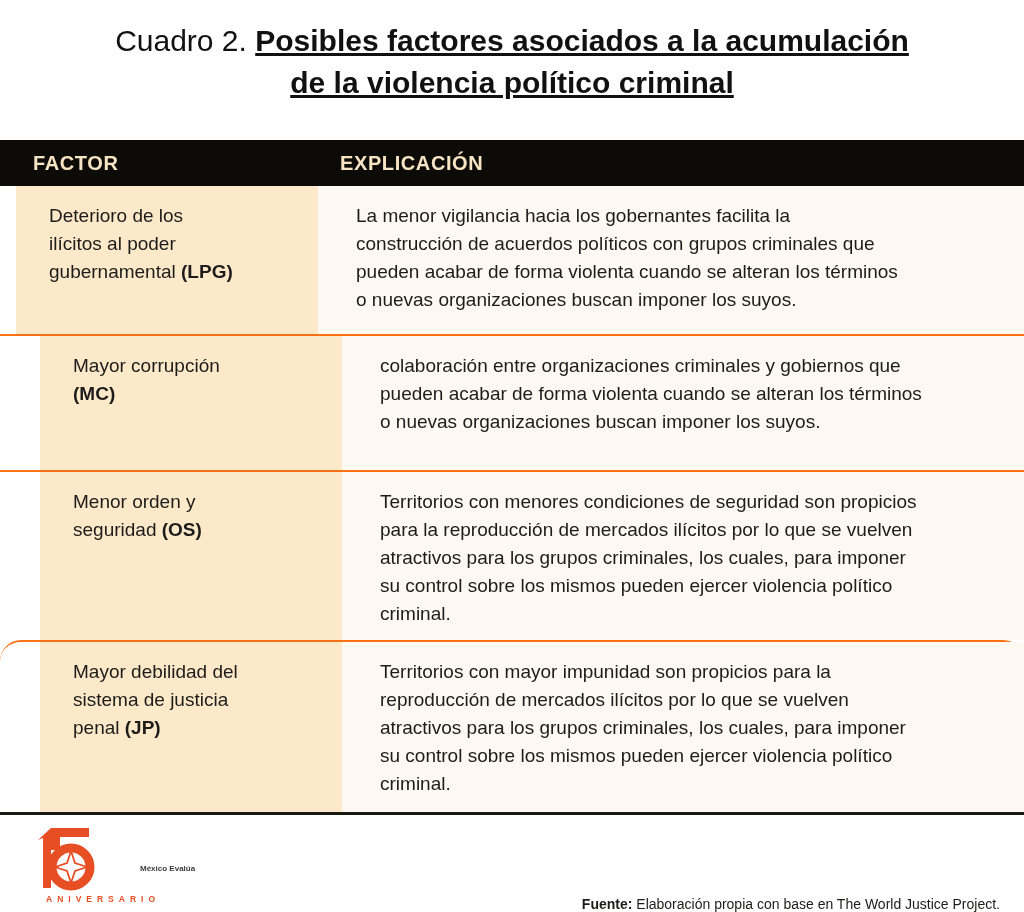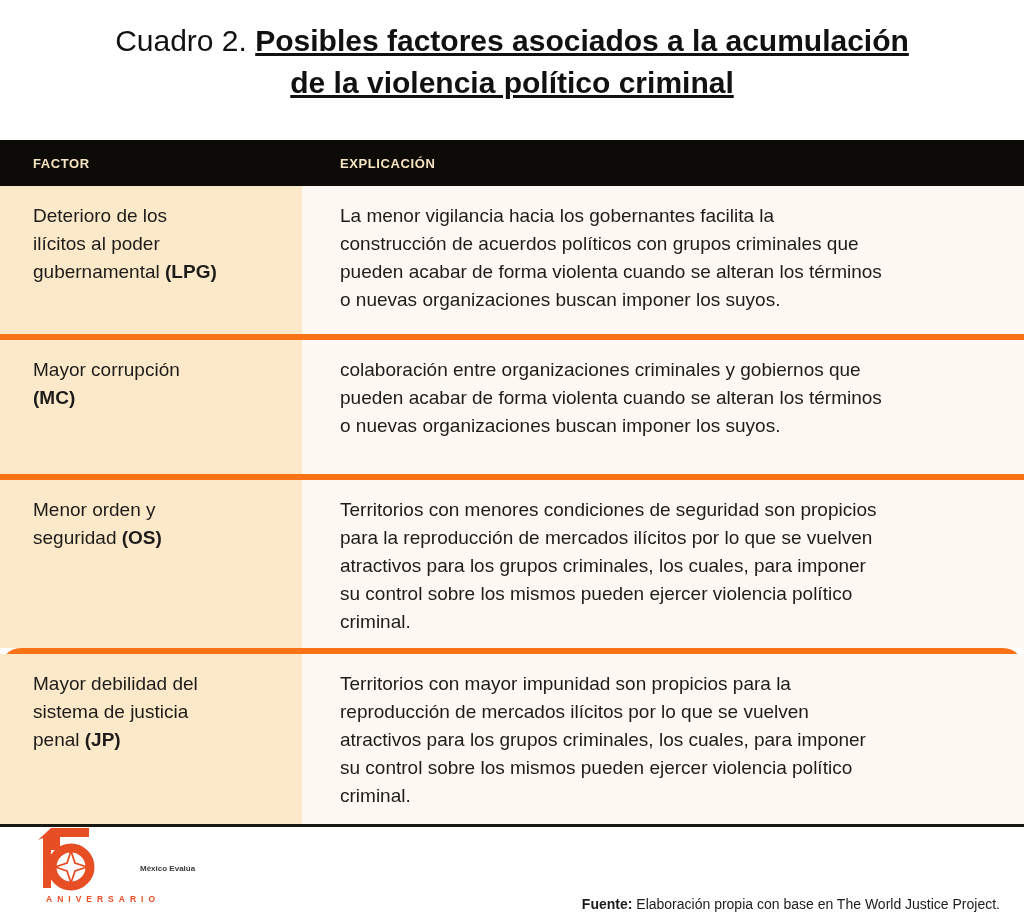--- a/index.html
+++ b/index.html
@@ -10,27 +10,27 @@
   }
   
   .title{padding-top:20px;text-align:center;font-size:30px;line-height:42px;color:#111;}
   .title .prefix{font-weight:400;}
   .title b{font-weight:700;text-decoration:underline;}
   
   .table{margin-top:36px;width:1024px;border-bottom:3px solid #1a1812;}
   .thead{
     display:grid;grid-template-columns:302px 1fr;align-items:center;height:46px;
     background:var(--header-bg,#0d0b08);color:var(--header-text,#f7e4c3);
-    font-weight:700;font-size:13px;letter-spacing:0.6px;
+    font-weight:700;font-size:20px;letter-spacing:0.6px;
   }
   .thead .h1{padding-left:33px;}
   .thead .h2{padding-left:38px;}
   .row{display:grid;grid-template-columns:302px 1fr;}
-  .row + .row{border-top:6px solid #f97316;}
-  .row:nth-child(1){min-height:148px;}
+  .row + .row{border-top:2px solid #f97316;padding-left:40px;}
+  .row:nth-child(1){min-height:148px;margin-left:16px;}
   .row:nth-child(2){min-height:134px;}
   .row:nth-child(3){min-height:166px;}
   .row:nth-child(4){min-height:170px;border-radius:21px;}
   .factor-cell{
     background:var(--factor-col-bg,#fce9c9);
     padding:16px 10px 12px 33px;font-size:19px;line-height:28px;
   }
   .expl-cell{
     background:var(--explanation-col-bg,#fdf8f1);
     padding:16px 18px 12px 38px;font-size:19px;line-height:28px;

